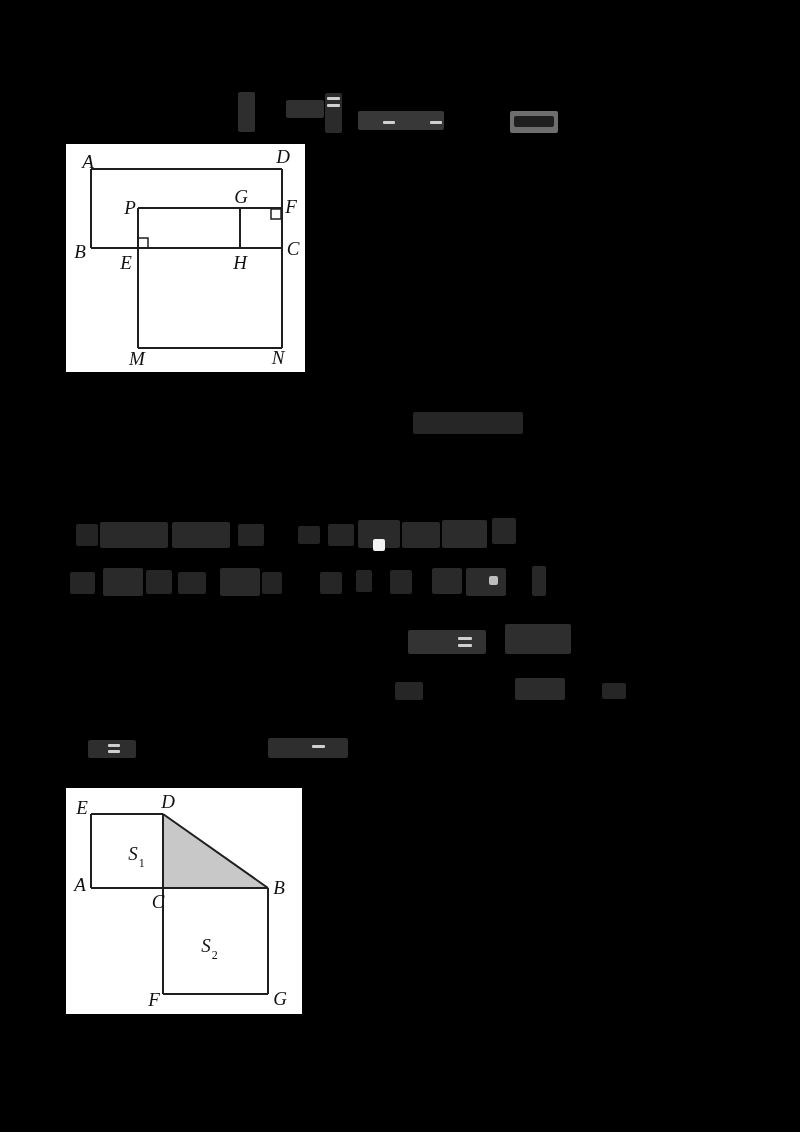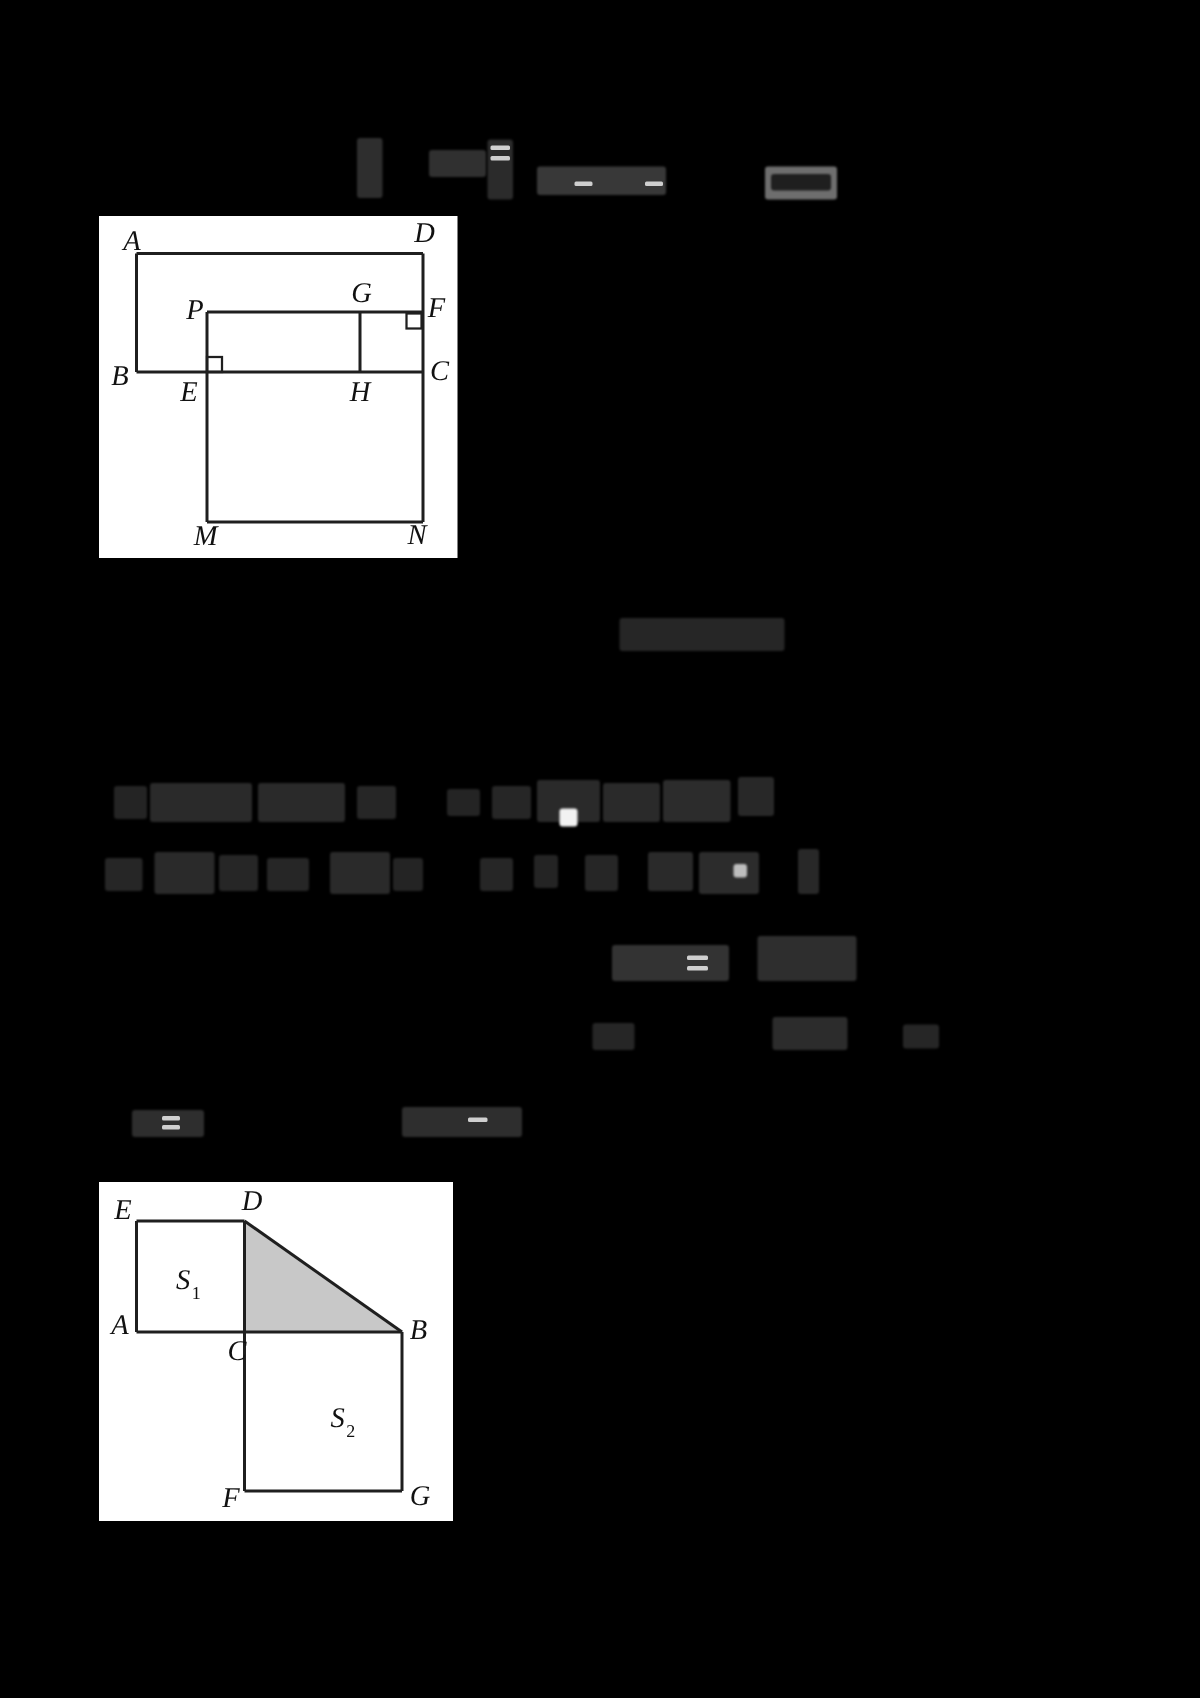--- a/index.html
+++ b/index.html
@@ -99,22 +99,22 @@
           <line x1="25" y1="26" x2="97" y2="26" stroke="#1f1f1f" stroke-width="2"></line>
           <line x1="25" y1="26" x2="25" y2="100" stroke="#1f1f1f" stroke-width="2"></line>
           <line x1="25" y1="100" x2="202" y2="100" stroke="#1f1f1f" stroke-width="2"></line>
           <line x1="97" y1="26" x2="97" y2="206" stroke="#1f1f1f" stroke-width="2"></line>
           <line x1="97" y1="26" x2="202" y2="100" stroke="#1f1f1f" stroke-width="2"></line>
           <line x1="202" y1="100" x2="202" y2="206" stroke="#1f1f1f" stroke-width="2"></line>
           <line x1="97" y1="206" x2="202" y2="206" stroke="#1f1f1f" stroke-width="2"></line>
         </svg>
         <span class="vertex-label" style="left: 16px; top: 19px;"><span>E</span></span>
         <span class="vertex-label" style="left: 102px; top: 13px;"><span>D</span></span>
-        <span class="vertex-label" style="left: 59px; top: 67px;"><span>S</span><sub>1</sub></span>
+        <span class="vertex-label" style="left: 70px; top: 67px;"><span>S</span><sub>1</sub></span>
         <span class="vertex-label" style="left: 14px; top: 96px;"><span>A</span></span>
         <span class="vertex-label" style="left: 92px; top: 113px;"><span>C</span></span>
         <span class="vertex-label" style="left: 213px; top: 99px;"><span>B</span></span>
-        <span class="vertex-label" style="left: 162px; top: 159px;"><span>S</span><sub>2</sub></span>
+        <span class="vertex-label" style="left: 143px; top: 159px;"><span>S</span><sub>2</sub></span>
         <span class="vertex-label" style="left: 88px; top: 211px;"><span>F</span></span>
         <span class="vertex-label" style="left: 214px; top: 210px;"><span>G</span></span>
       </div>
     </div>
 </div>
 
 </body></html>

